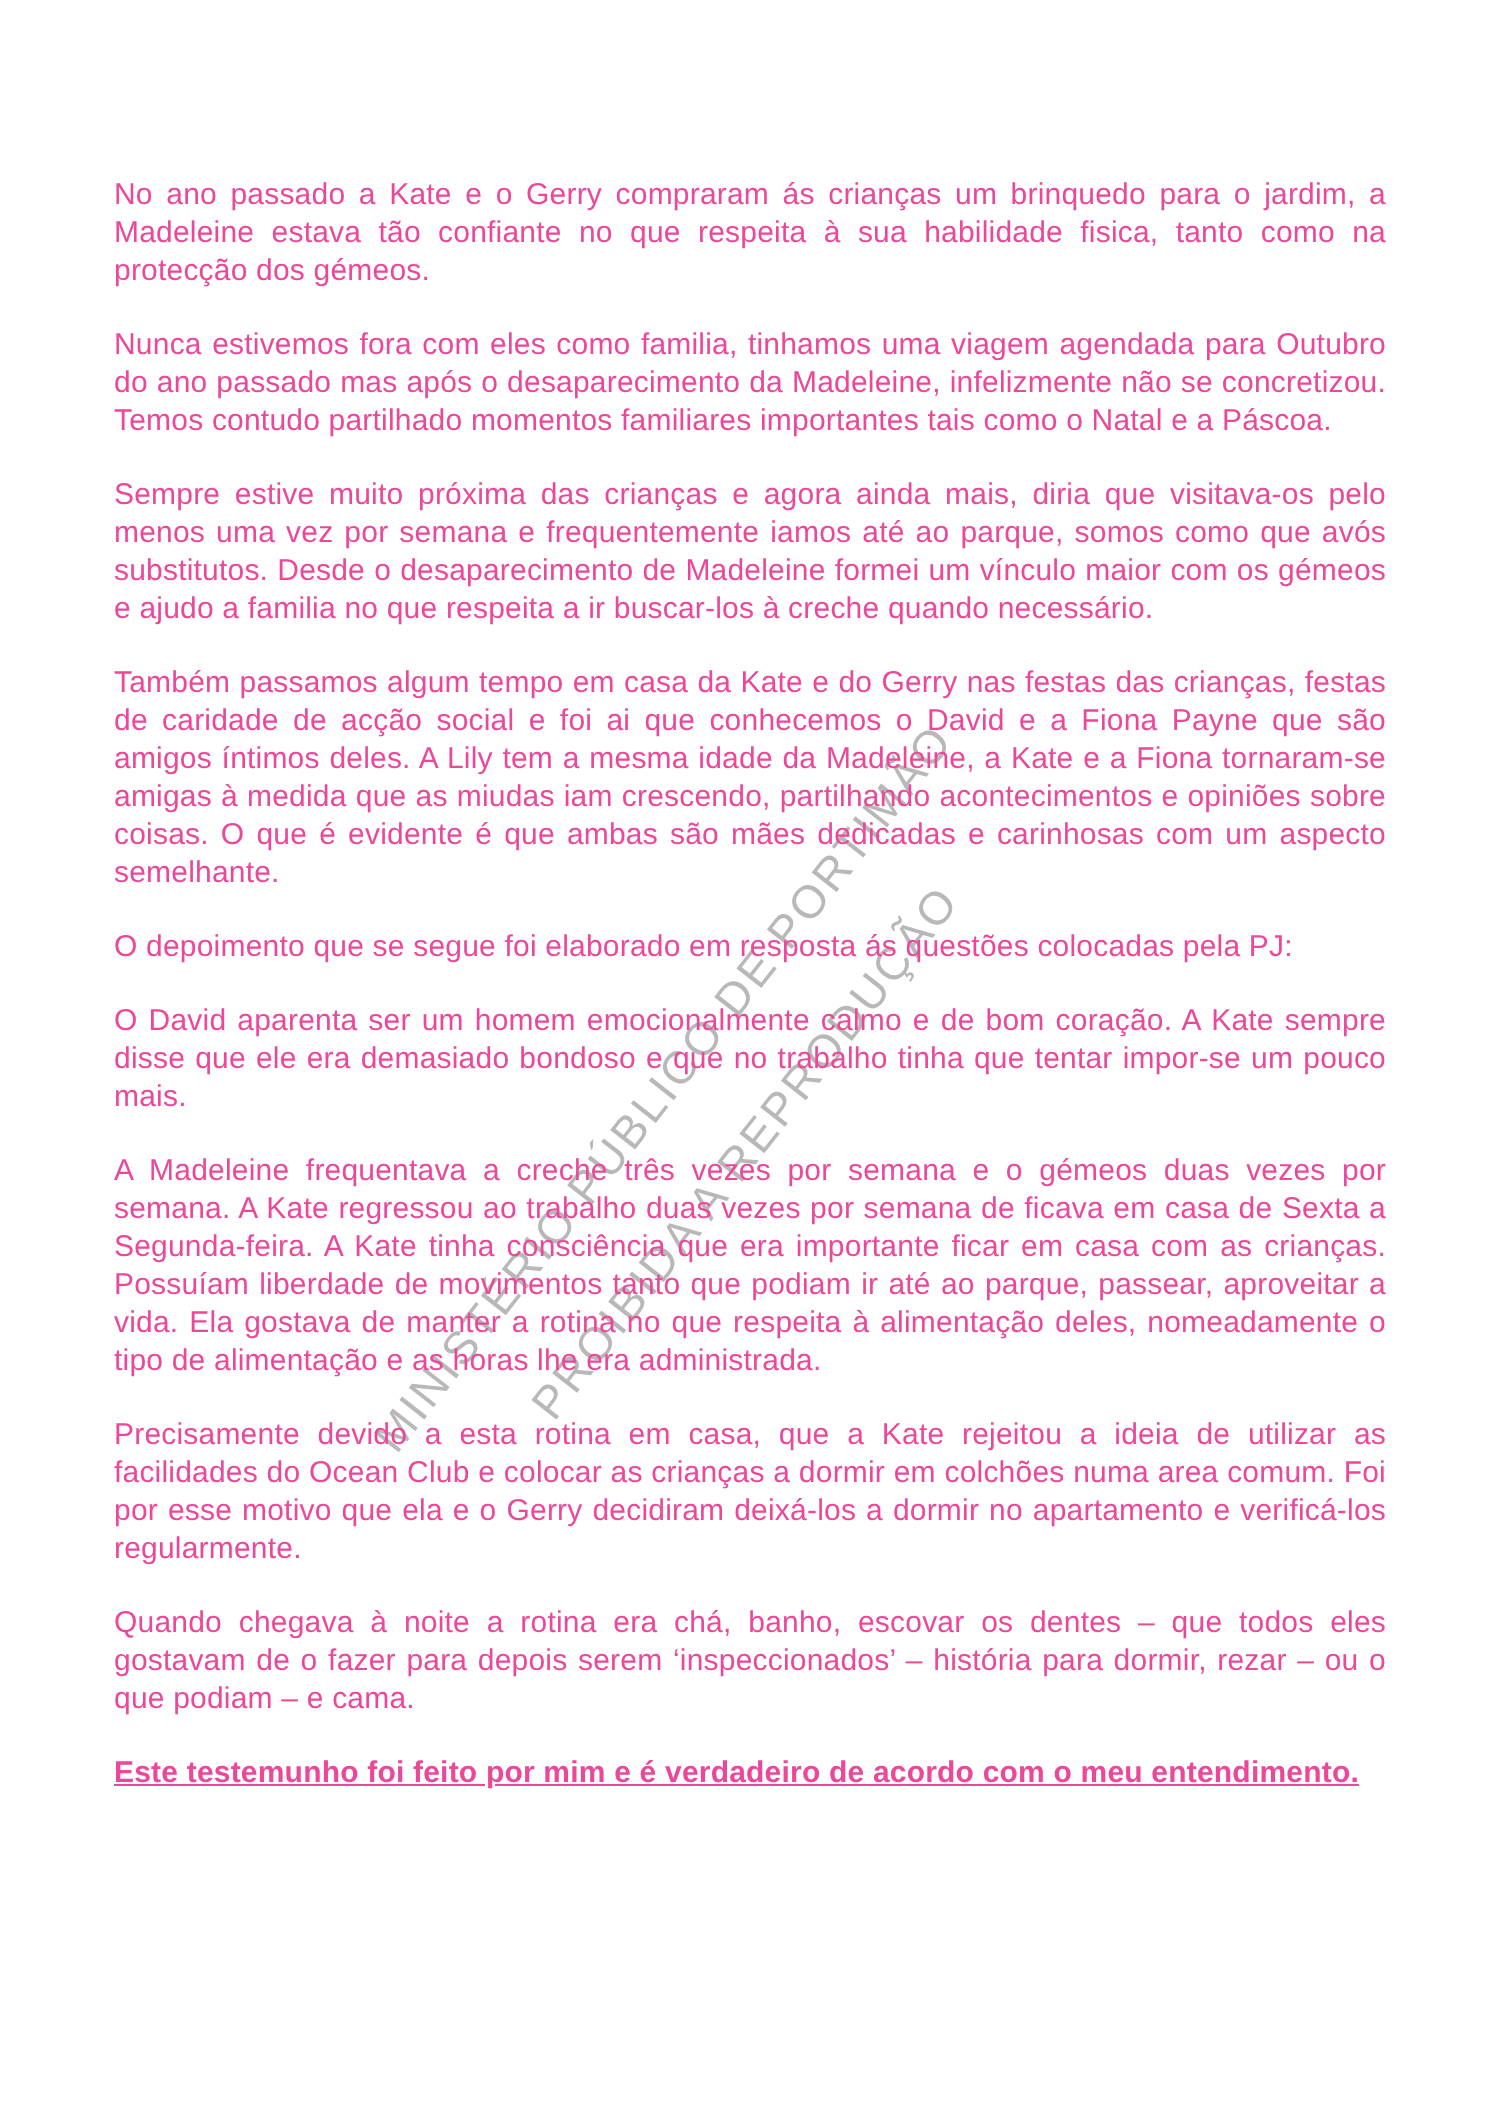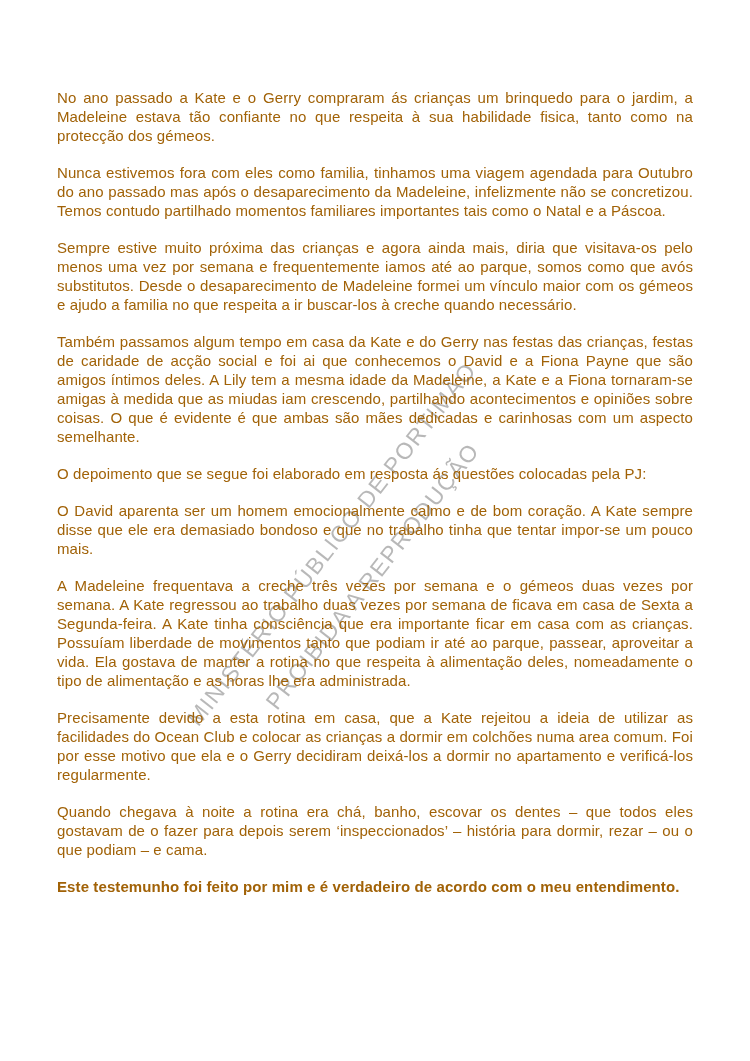--- a/index.html
+++ b/index.html
@@ -17,28 +17,29 @@
   }
   .content {
     position: absolute;
     left: 57px;
     top: 88px;
     width: 636px;
     font-size: 15px;
     line-height: 19px;
     letter-spacing: 0.1px;
     text-align: justify;
-    color: #a16207;
+    color: #ec4899;
     z-index: 2;
   }
   .content p {
     margin: 0 0 18px 0;
   }
   .content p.bold {
     font-weight: bold;
+    text-decoration: underline;
   }
   .watermark {
     position: absolute;
     left: 352px;
     top: 560px;
     transform: translate(-50%, -50%) rotate(-52deg);
     transform-origin: center center;
     text-align: center;
     white-space: nowrap;
     color: rgba(125, 125, 125, 0.55);

